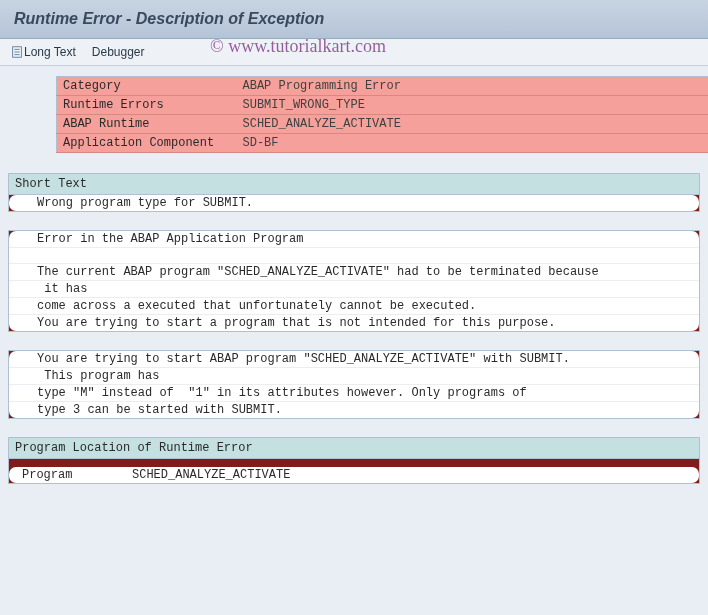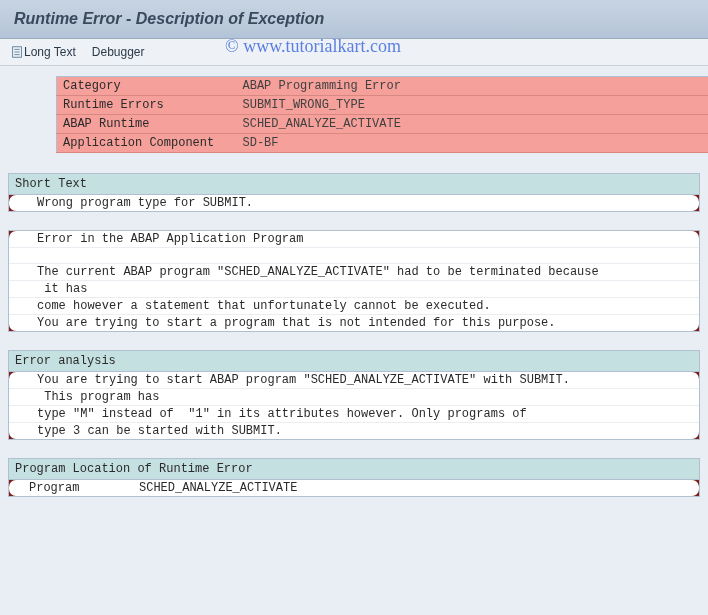--- a/index.html
+++ b/index.html
@@ -90,27 +90,27 @@
     }
     .section-body .line {
       padding: 1px 6px 1px 28px;
       min-height: 16px;
       border-bottom: 1px solid #eaeef2;
       white-space: pre;
     }
     .section-body .line:last-child {
       border-bottom: none;
     }
-    .trigger-body .line { padding-left: 20px; }
+    .trigger-body .line { padding-left: 13px; margin-top: 8px; }
     .trigger-body .line .k { display:inline-block; width:110px; }
     .watermark {
       position: absolute;
       top: 36px;
-      left: 225px;
-      color: #1d4ed8;
+      left: 210px;
+      color: #701a75;
       font-size: 18px;
       font-family: Georgia, serif;
       opacity: 0.7;
       pointer-events: none;
       z-index: 10;
     }
   </style>
 </head>
 <body>
 
@@ -166,27 +166,26 @@
       <div class="line">Wrong program type for SUBMIT.</div>
     </div>
   </div>
 
   <div class="section">
     <div class="section-body">
       <div class="line">Error in the ABAP Application Program</div>
       <div class="line"></div>
       <div class="line">The current ABAP program "SCHED_ANALYZE_ACTIVATE" had to be terminated because</div>
       <div class="line"> it has</div>
-      <div class="line">come however a statement that unfortunately cannot be executed.</div>
+      <div class="line">come across a executed that unfortunately cannot be executed.</div>
       <div class="line">You are trying to start a program that is not intended for this purpose.</div>
     </div>
   </div>
 
   <div class="section">
-    <div class="section-header">Error analysis</div>
     <div class="section-body">
       <div class="line">You are trying to start ABAP program "SCHED_ANALYZE_ACTIVATE" with SUBMIT.</div>
       <div class="line"> This program has</div>
       <div class="line">type "M" instead of  "1" in its attributes however. Only programs of</div>
       <div class="line">type 3 can be started with SUBMIT.</div>
     </div>
   </div>
 
   <div class="section">
     <div class="section-header">Program Location of Runtime Error</div>

